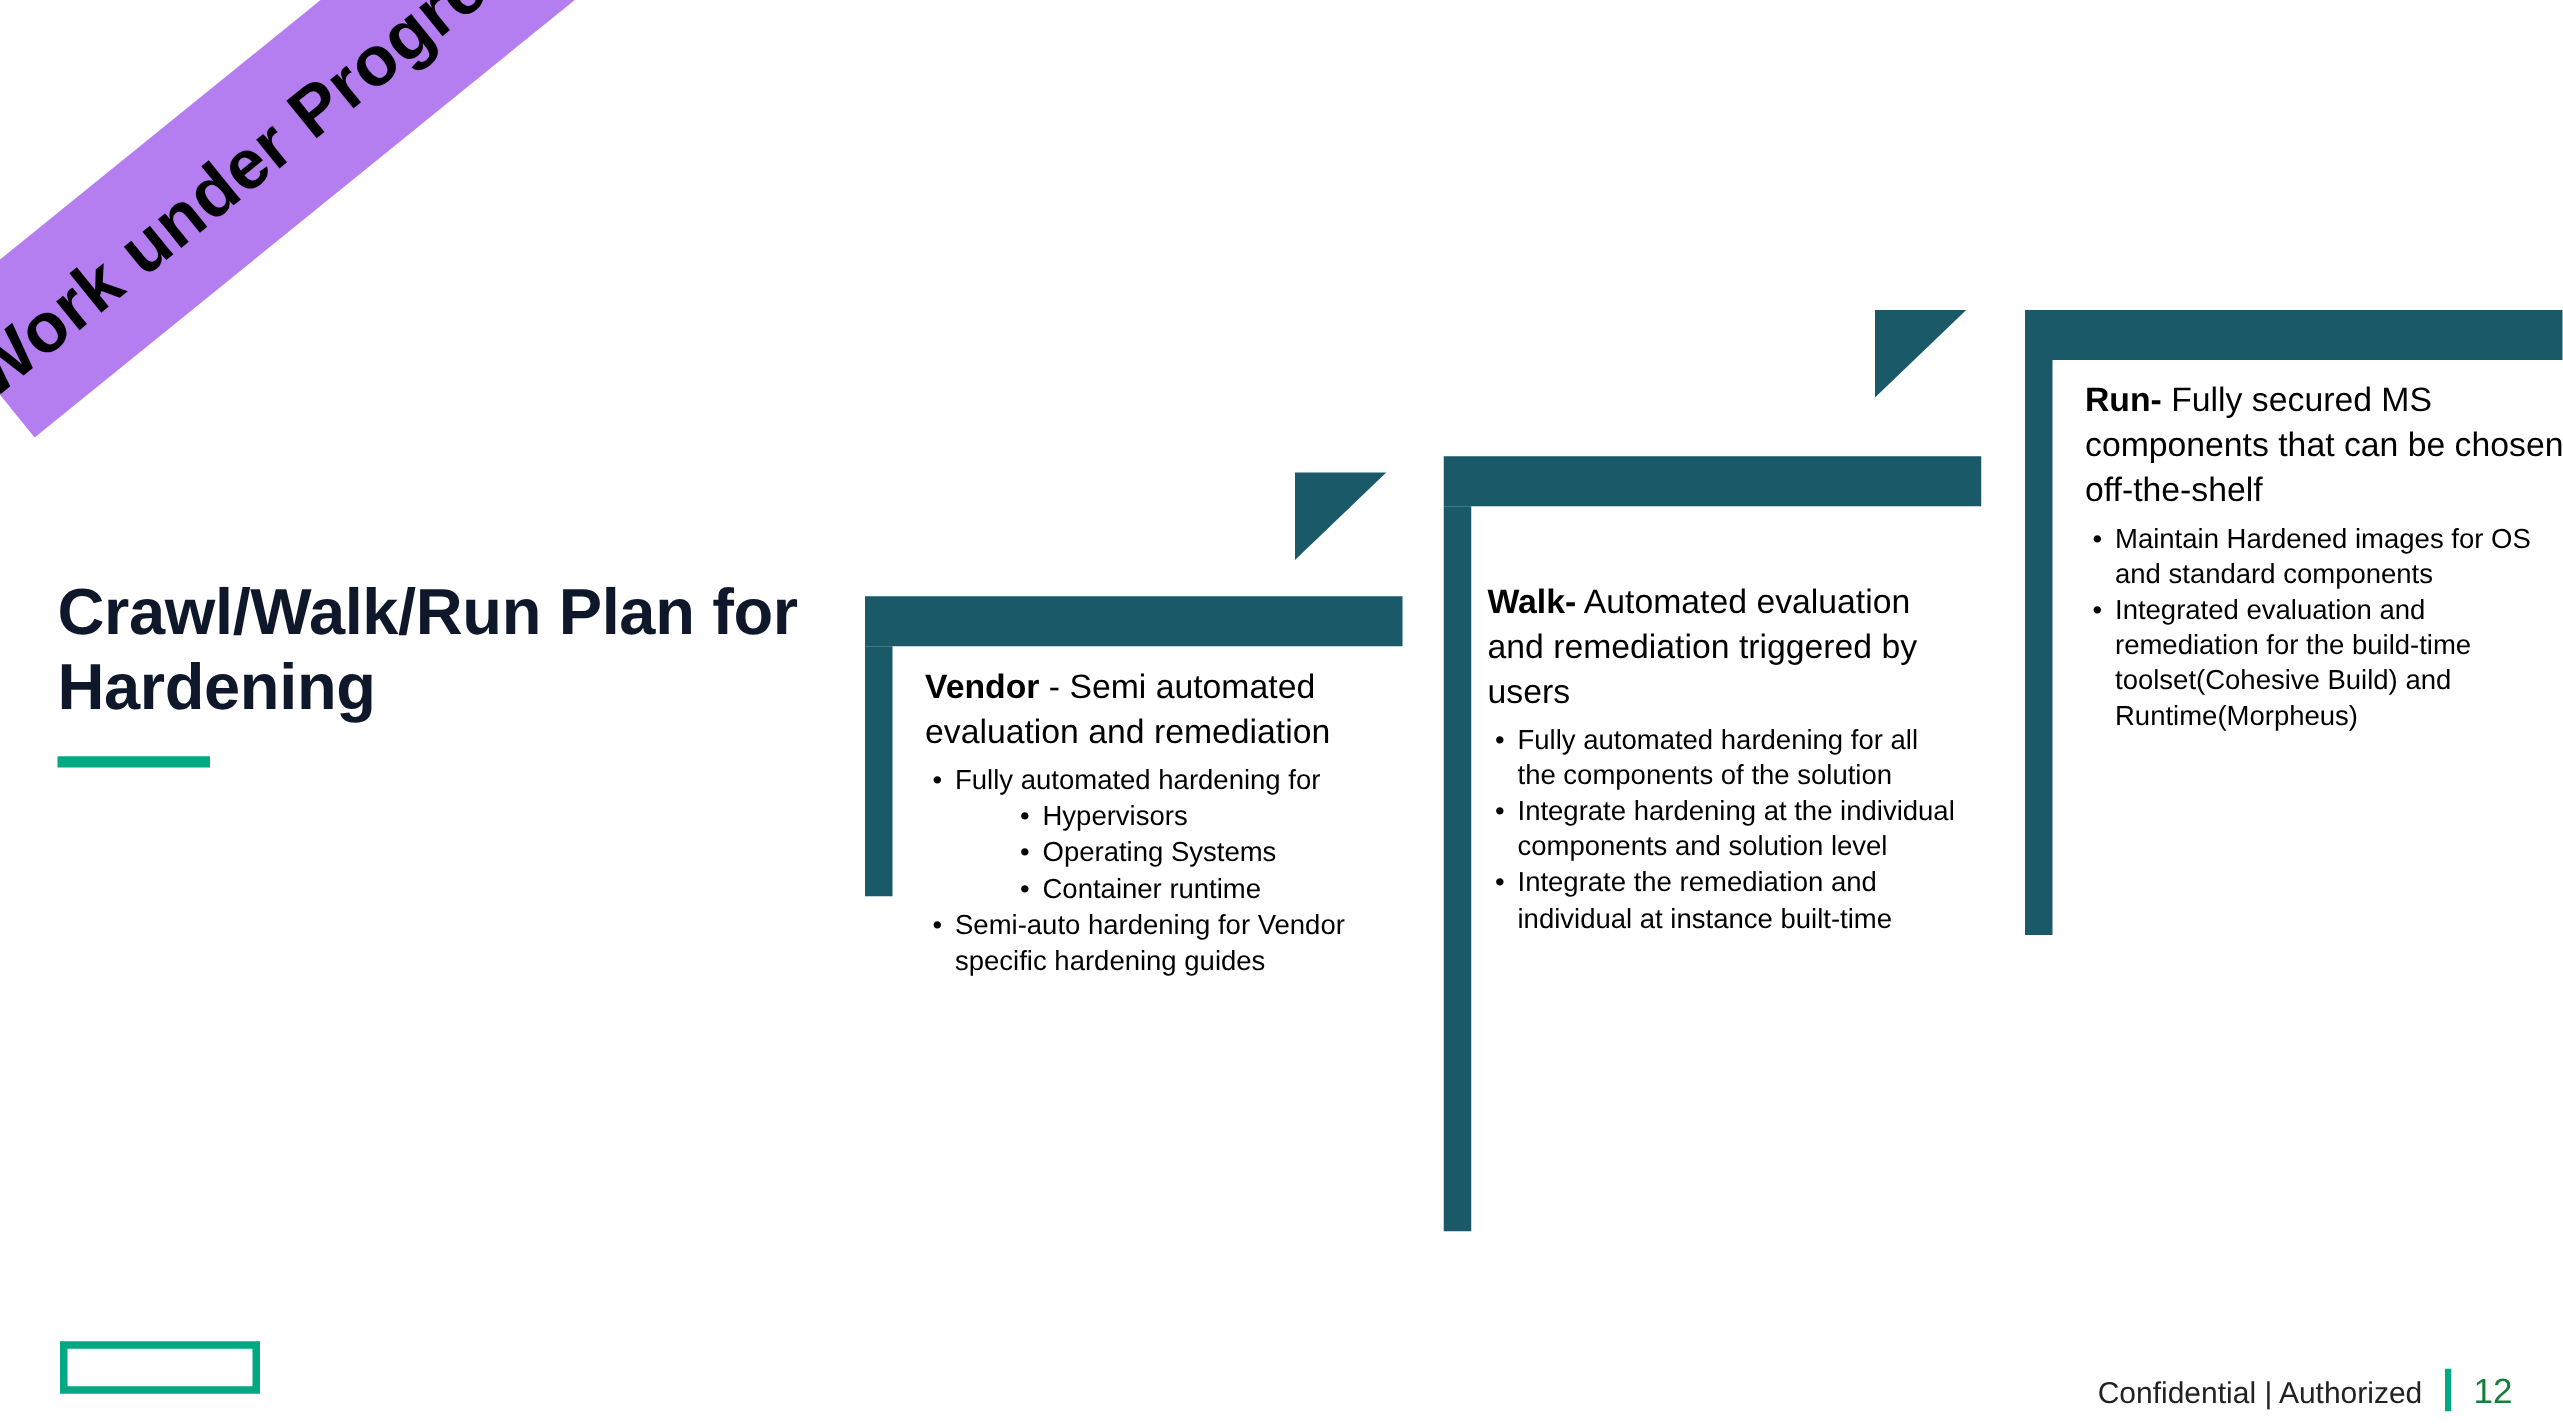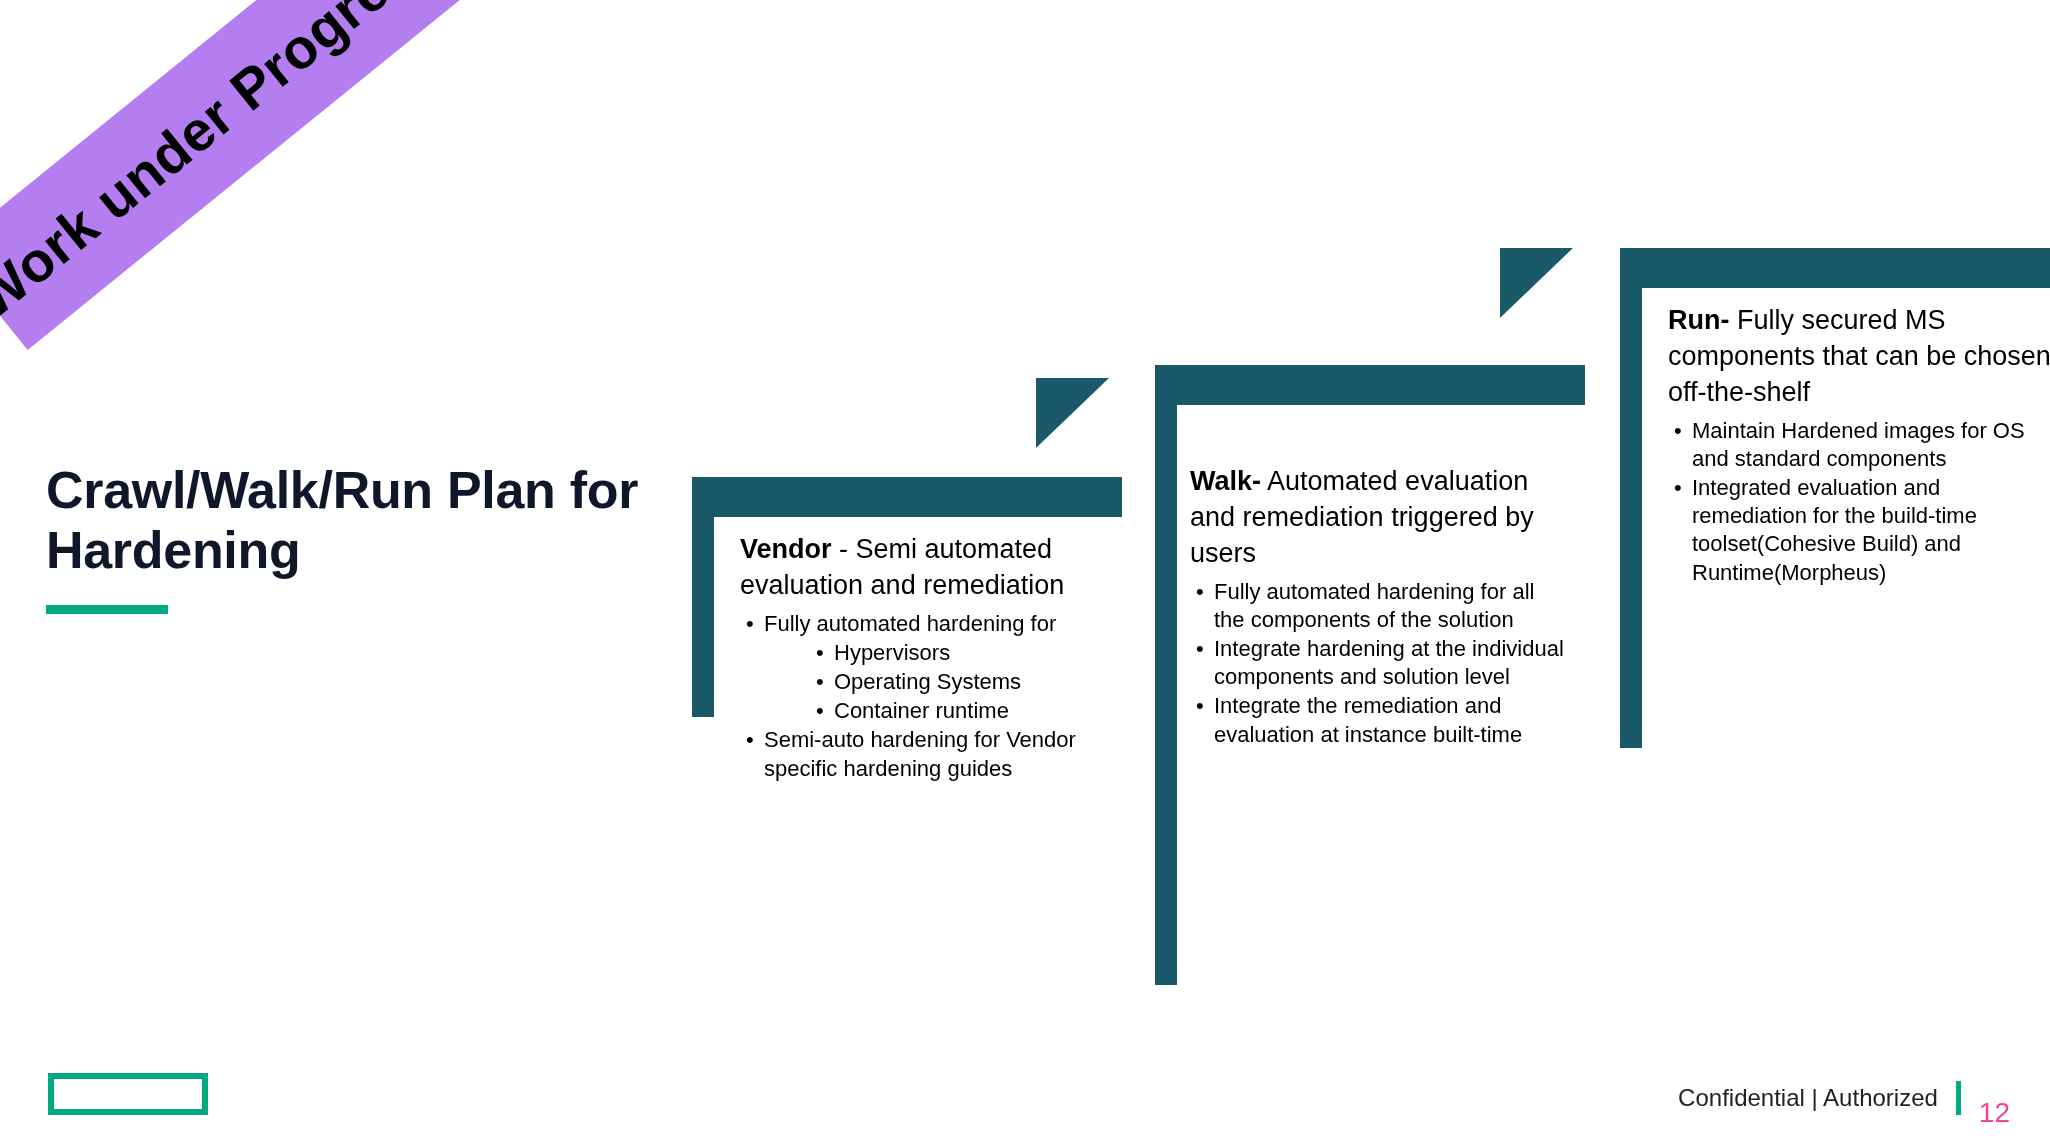--- a/index.html
+++ b/index.html
@@ -163,34 +163,34 @@
     border: 6px solid #00a982;
     box-sizing: border-box;
     background: #ffffff;
   }
   .footer-right {
     position: absolute;
     right: 40px;
     top: 1098px;
     transform: translateY(-50%);
     display: flex;
-    align-items: center;
+    align-items: flex-end;
     gap: 18px;
     font-size: 24px;
     color: #222;
   }
   .footer-sep {
     width: 5px;
     height: 34px;
     background: #00a982;
     display: inline-block;
   }
   .footer-page {
     font-size: 28px;
-    color: #ec4899;
+    color: #15803d;
     margin-top: 30px;
   }
 </style>
 </head>
 <body>
 
 <div class="wip-banner">
   <span>Work under Progress</span>
 </div>
 
@@ -226,21 +226,21 @@
 <div class="card" id="card-walk">
   <div class="bar"></div>
   <div class="spine"></div>
   <div class="body">
     <p class="head">
       <b>Walk-</b><span> Automated evaluation and remediation triggered by users</span>
     </p>
     <ul>
       <li>Fully automated hardening for all the components of the solution</li>
       <li>Integrate hardening at the individual components and solution level</li>
-      <li>Integrate the remediation and evaluation at instance built-time</li>
+      <li>Integrate the remediation and individual at instance built-time</li>
     </ul>
   </div>
 </div>
 
 <div class="card" id="card-run">
   <div class="bar"></div>
   <div class="spine"></div>
   <div class="body">
     <p class="head">
       <b>Run-</b><span> Fully secured MS components that can be chosen off-the-shelf</span>

